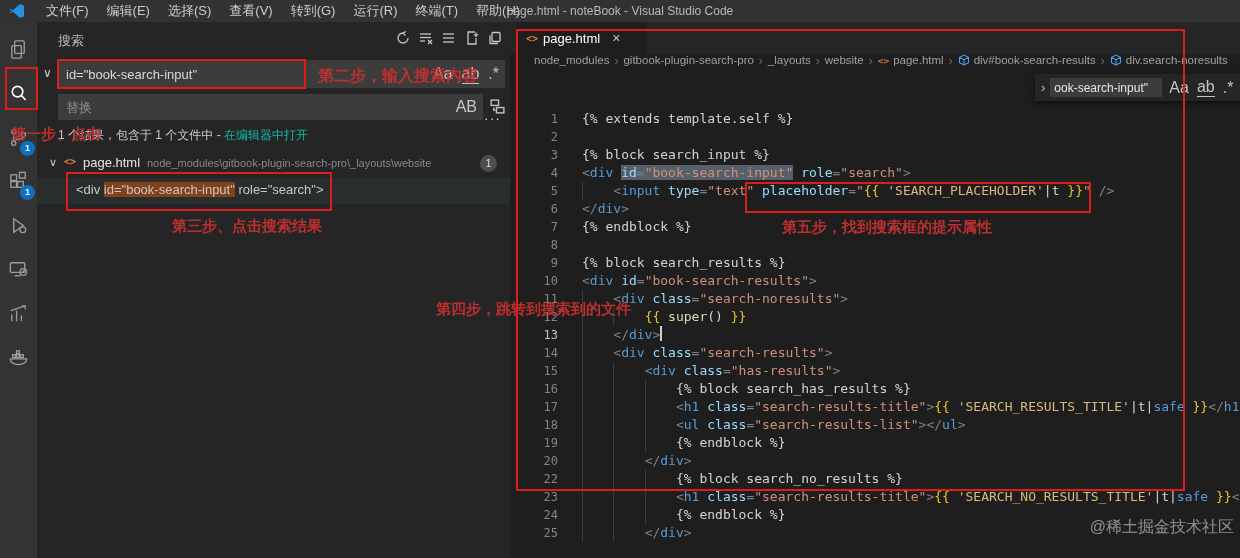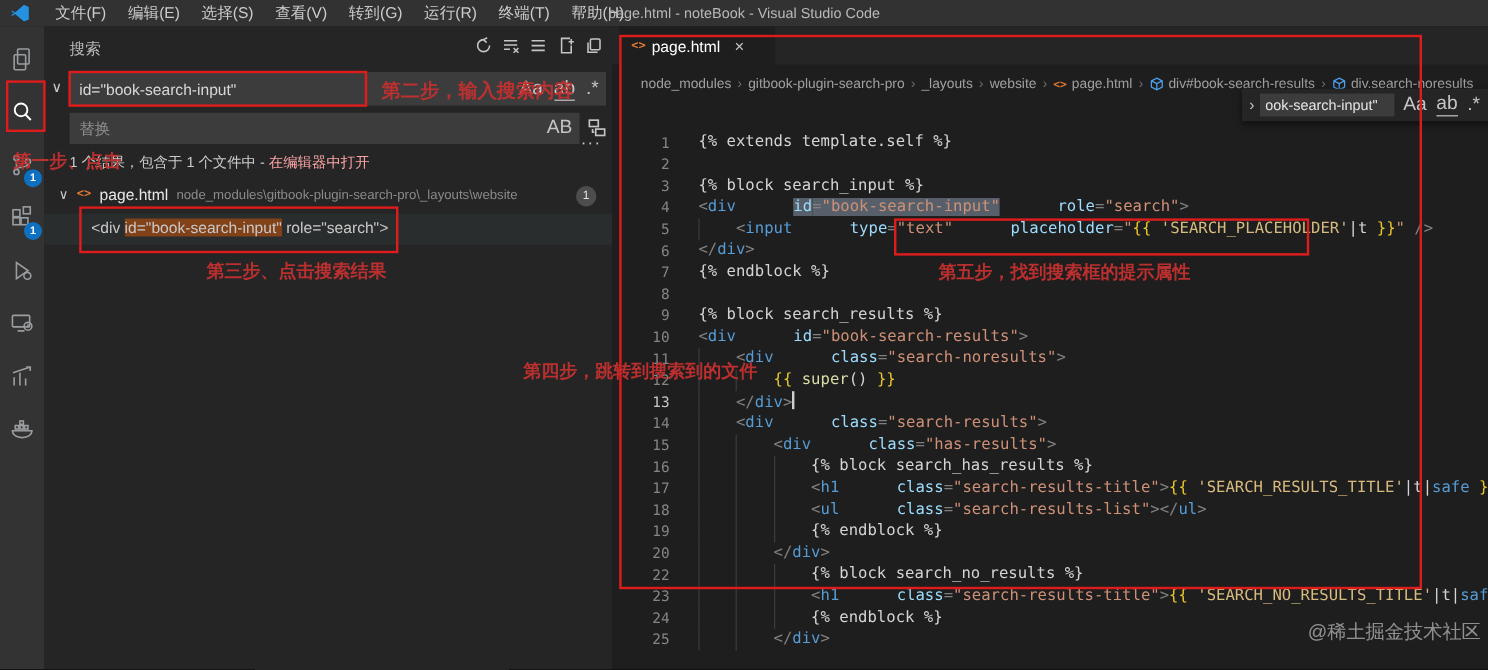--- a/index.html
+++ b/index.html
@@ -37,60 +37,60 @@
   .tgl.word { border-bottom:1px solid #c5c5c5; }
   .replacerow { position:absolute; left:21px; top:72px; width:425px; height:26px; background:#3c3c3c; }
   .replacerow input { position:absolute; left:0; top:0; width:380px; height:26px; background:transparent; border:0; outline:none;
                       color:#cccccc; font-size:13px; padding-left:8px; font-family:"Liberation Sans",sans-serif; }
   .replacerow input::placeholder { color:#8f8f8f; }
   .replacerow .inp-toggles { height:26px; }
   .replace-all { position:absolute; left:452px; top:76px; }
   .replace-all svg { width:17px; height:17px; stroke:#c5c5c5; fill:none; stroke-width:1.3; cursor:pointer; }
   .sb-more { position:absolute; left:447px; top:88px; font-size:14px; color:#cccccc; letter-spacing:1px; cursor:pointer; }
   .summary { position:absolute; left:21px; top:105px; font-size:12px; color:#cccccc; white-space:nowrap; }
-  .summary a { color:#fca5a5; text-decoration:none; cursor:pointer; }
+  .summary a { color:#14b8a6; text-decoration:none; cursor:pointer; }
   .treerow { position:absolute; left:0; top:131px; width:473px; height:22px; }
   .tr-chev { position:absolute; left:12px; top:3px; font-size:11px; color:#cccccc; }
   .code-file-icon { position:absolute; left:27px; top:3px; font-size:10px; font-weight:bold; color:#e37933; font-family:"DejaVu Sans Mono",monospace; }
   .tr-name { position:absolute; left:46px; top:2px; font-size:13px; color:#e7e7e7; }
   .tr-path { position:absolute; left:110px; top:4px; font-size:11px; color:#8a8a8a; white-space:nowrap; max-width:330px; overflow:hidden; }
   .tr-badge { position:absolute; right:13px; top:2px; min-width:17px; height:17px; border-radius:9px; background:#4d4d4d;
               color:#e0e0e0; font-size:10px; line-height:17px; text-align:center; }
   .matchrow { position:absolute; left:0; top:156px; width:473px; height:26px; background:#2a2d2e; }
   .matchrow .mtext { position:absolute; left:39px; top:4px; font-size:13px; color:#c8c8c8; white-space:pre; }
   .mhit { background:rgba(234,92,0,0.45); border-radius:1px; }
 
   
   .editor { position:absolute; left:510px; top:22px; width:730px; height:536px; background:#1e1e1e; }
   .tabbar { position:absolute; left:0; top:0; width:730px; height:32px; background:#252526; }
   .tab { position:absolute; left:6px; top:0; width:130px; height:32px; background:#1e1e1e; display:flex; align-items:center; cursor:pointer; }
   .tab .code-file-icon { position:static; margin:0 5px 0 10px; }
   .tab-label { font-size:13px; color:#ffffff; }
   .tab-close { margin-left:12px; font-size:14px; color:#c5c5c5; cursor:pointer; }
-  .breadcrumbs { position:absolute; left:24px; top:32px; height:22px; display:flex; align-items:flex-end; white-space:nowrap; font-size:11.5px; color:#a0a0a0; }
+  .breadcrumbs { position:absolute; left:24px; top:32px; height:22px; display:flex; align-items:flex-start; white-space:nowrap; font-size:11.5px; color:#a0a0a0; }
   .bc-sep { margin:0 5px; color:#6d6d6d; font-size:12px; }
   .bc-item { display:flex; align-items:center; cursor:pointer; }
   .bc-code { color:#e37933; font-weight:bold; font-size:9.5px; margin-right:4px; font-family:"DejaVu Sans Mono",monospace; }
   .bc-cube { width:12px; height:12px; margin-right:4px; stroke:#4ea1f0; fill:none; stroke-width:1.4; }
 
   .findwidget { position:absolute; left:525px; top:52px; width:230px; height:27px; background:#252526;
                 box-shadow:0 2px 6px rgba(0,0,0,.55); display:flex; align-items:center; z-index:20; }
   .fw-chev { font-size:13px; color:#c5c5c5; margin:0 5px 0 6px; cursor:pointer; }
   .findwidget input { width:112px; height:19px; background:#3c3c3c; border:0; outline:none; color:#e6e6e6; font-size:12px; padding-left:4px;
                       font-family:"Liberation Sans",sans-serif; }
   .fw-toggles { display:flex; gap:8px; margin-left:7px; align-items:center; }
   .fw-count { margin-left:8px; font-size:12px; color:#cccccc; white-space:nowrap; }
 
   .code { position:absolute; left:0; top:88px; width:730px; }
   .cl { display:flex; height:18px; font-family:"DejaVu Sans Mono",monospace; font-size:13px; line-height:18px; }
   .ln { width:64px; text-align:right; padding-right:16px; color:#858585; font-size:12px; flex:0 0 auto; }
   .ln.cur { color:#c6c6c6; }
   .lc { position:relative; flex:1; padding-left:8px; white-space:pre; }
   .guide { position:absolute; top:0; bottom:0; width:1px; background:#3c3c3c; }
-  .tk-pln { color:#d4d4d4; } .tk-tag { color:#569cd6; } .tk-attr { color:#9cdcfe;margin-left:40px; }
+  .tk-pln { color:#d4d4d4; } .tk-tag { color:#569cd6; } .tk-attr { color:#9cdcfe; }
   .tk-str { color:#ce9178; } .tk-pun { color:#808080; } .tk-tpl { color:#e9c62a; }
   .tk-tstr { color:#d7ba7d; } .tk-fn { color:#dcdcaa; }
   .tk-h { background:#57606a; }
   .cursor { display:inline-block; width:2px; height:15px; background:#cfcfcf; vertical-align:-2px; }
 
   
   .rbox { position:absolute; border:2px solid #df1c1c; z-index:40; pointer-events:none; }
   .rtext { position:absolute; color:#c43030; font-weight:bold; z-index:50; pointer-events:none; white-space:nowrap; opacity:.95; }
   #box-activity-search { left:5px;  top:67px;  width:33px;  height:43px; }
   #box-search-input    { left:57px; top:59px;  width:249px; height:30px; }

